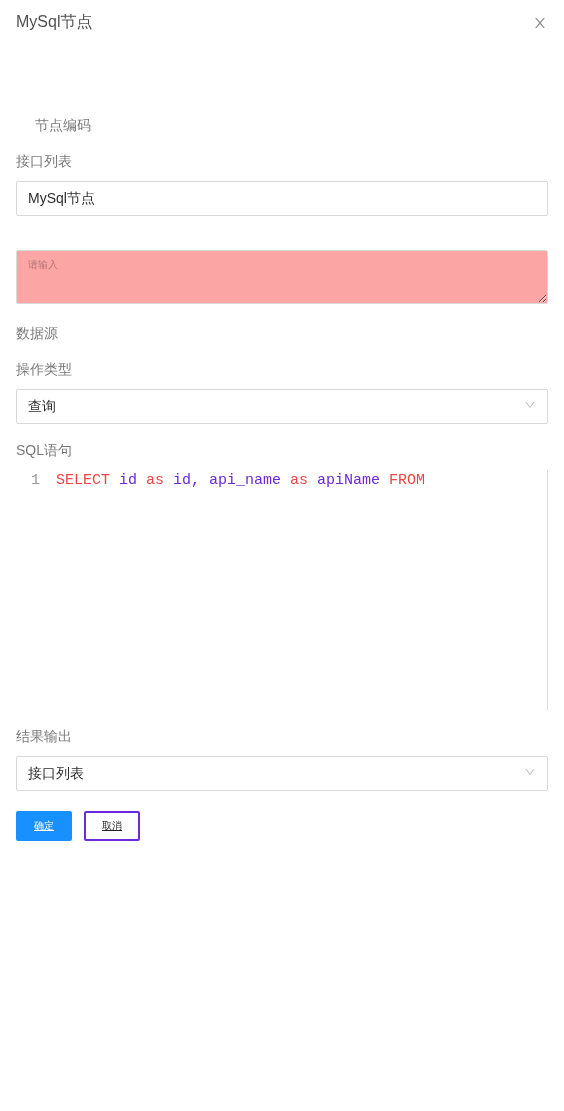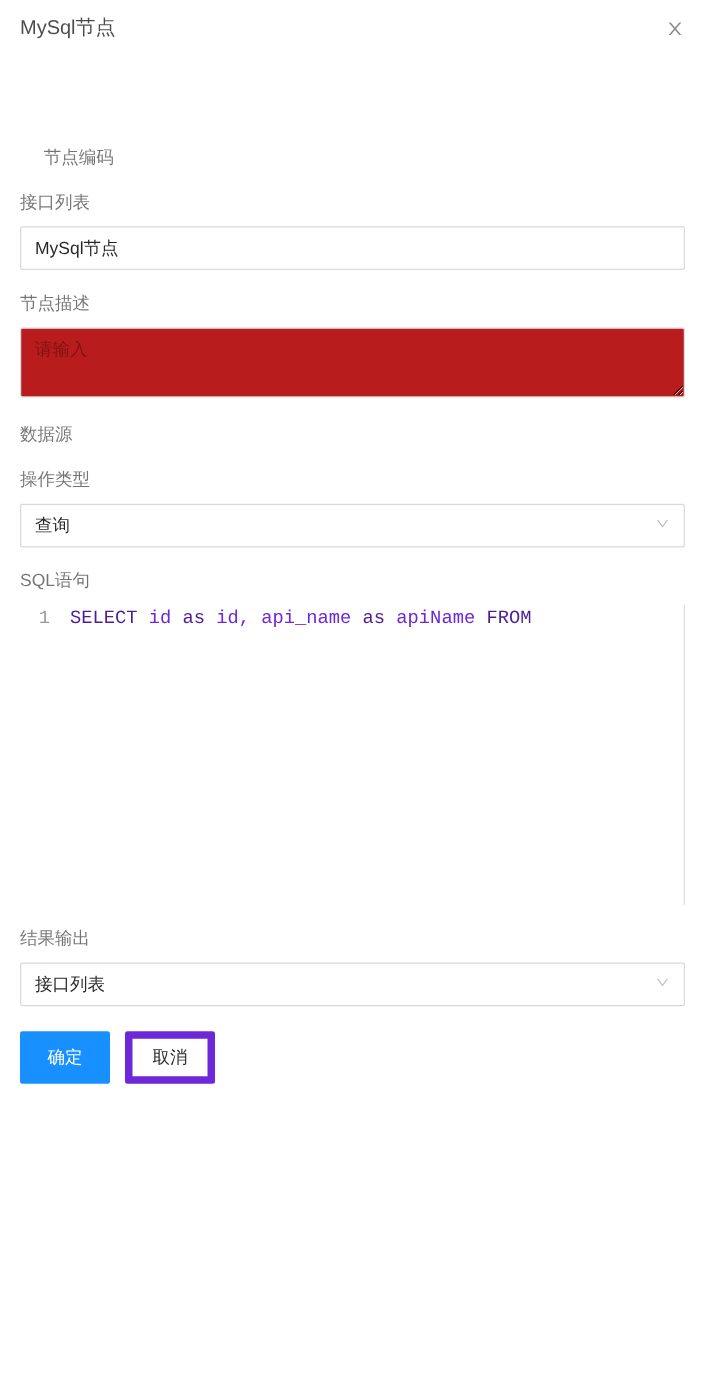--- a/index.html
+++ b/index.html
@@ -71,30 +71,31 @@
       border-radius: 2px;
       background: #fff;
       outline: none;
     }
     .input::placeholder {
       color: rgba(0, 0, 0, 0.3);
     }
     .textarea {
       width: 100%;
       padding: 6px 11px;
-      font-size: 14px;
+      font-size: 10px;
       line-height: 1.5;
       color: rgba(0, 0, 0, 0.85);
       border: 1px solid #d9d9d9;
       border-radius: 2px;
-      background: #b91c1c;
+      background: #fca5a5;
       outline: none;
       resize: vertical;
       min-height: 54px;
       font-family: inherit;
+      margin-top: 16px;
     }
     .textarea::placeholder {
       color: rgba(0, 0, 0, 0.3);
     }
     .select {
       width: 100%;
       padding: 6px 11px;
       font-size: 14px;
       line-height: 1.5;
       color: rgba(0, 0, 0, 0.85);
@@ -124,35 +125,36 @@
       color: #999;
       user-select: none;
       min-width: 40px;
     }
     .code-content {
       padding: 2px 0;
       white-space: nowrap;
       overflow: hidden;
       flex: 1;
     }
-    .kw { color: #4c1d95; }
+    .kw { color: #ef4444; }
     .id { color: #6d28d9; }
     .footer {
       display: flex;
       gap: 12px;
       margin-top: 20px;
     }
     .btn {
       padding: 6px 16px;
-      font-size: 14px;
-      border-radius: 2px;
-      border: 6px solid #6d28d9;
+      font-size: 10px;
+      border-radius: 2px;
+      border: 2px solid #6d28d9;
       background: #fff;
       cursor: pointer;
       color: rgba(0, 0, 0, 0.85);
+      text-decoration: underline;
     }
     .btn-primary {
       background: #1890ff;
       border-color: #1890ff;
       color: #fff;
     }
   </style>
 </head>
 <body>
 
@@ -171,21 +173,20 @@
     <div class="form-group first">
       <label class="form-label">节点编码</label>
     </div>
 
     <div class="form-group">
       <label class="form-label">接口列表</label>
       <input class="input" value="MySql节点" style="">
     </div>
 
     <div class="form-group">
-      <label class="form-label">节点描述</label>
       <textarea class="textarea" placeholder="请输入" style=""></textarea>
     </div>
 
     <div class="form-group">
       <label class="form-label">数据源</label>
     </div>
 
     <div class="form-group">
       <label class="form-label">操作类型</label>
       <div class="select">

